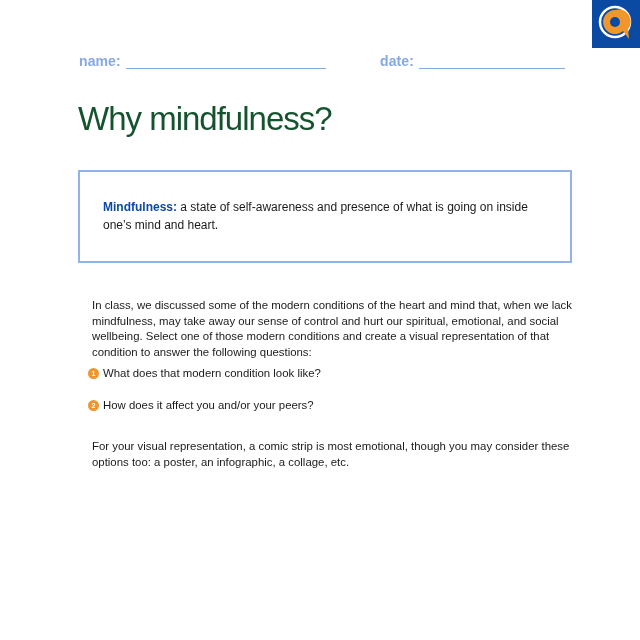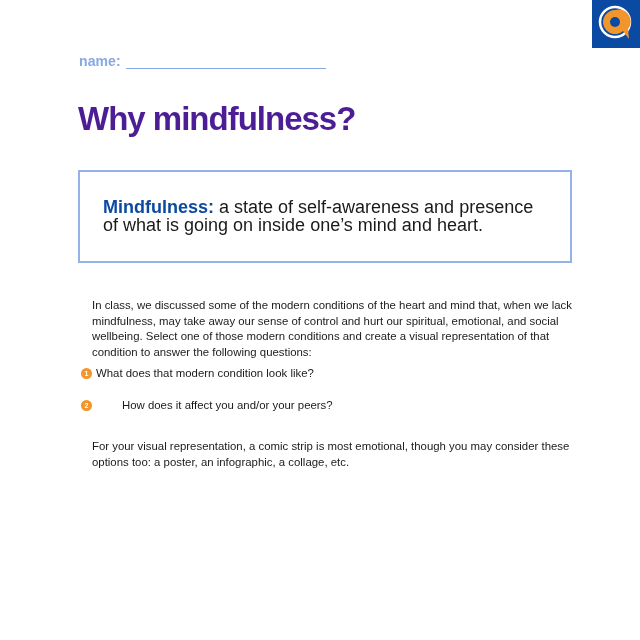--- a/index.html
+++ b/index.html
@@ -13,54 +13,58 @@
   .header-row { position: absolute; top: 53px; left: 79px; width: 490px; height: 20px; }
   .field { position: absolute; top: 0; display: flex; align-items: flex-end; }
   .field .lbl { font-weight: 700; font-size: 14px; color: #86a8e3; letter-spacing: 0.1px; }
   .field .line { border-bottom: 1.5px solid #86a8e3; height: 14px; margin-left: 5px; }
   .field-name { left: 0; }
   .field-name .line { width: 200px; }
   .field-date { left: 301px; }
   .field-date .line { width: 146px; }
 
   .title { position: absolute; top: 100px; left: 78px; margin: 0;
-           font-size: 33px; font-weight: 700; color: #4c1d95; letter-spacing: -1px; }
+           font-size: 33px; font-weight: 400; color: #14532d; letter-spacing: -1px; }
 
   .def-box { position: absolute; top: 170px; left: 78px; width: 490px; height: 89px;
              border: 2px solid #93b2e8; box-sizing: content-box; }
   .def-text { position: absolute; top: 26px; left: 23px; width: 450px;
-              font-size: 18px; line-height: 18px; color: #1a1a1a; margin: 0; }
+              font-size: 12px; line-height: 18px; color: #1a1a1a; margin: 0; }
   .def-term { color: #0b4aa3; font-weight: 700; }
 
   .body-text { position: absolute; left: 84px; width: 490px; font-size: 11.4px;
                line-height: 15.5px; color: #1a1a1a; margin: 8px; }
   .intro { top: 290px; }
-  .q { position: absolute; left: 81px; display: flex; align-items: center;
+  .q { position: absolute; left: 88px; display: flex; align-items: center;
        font-size: 11.4px; color: #1a1a1a; }
   .q1 { top: 367px; }
-  .q2 { top: 399px; gap: 26px; }
+  .q2 { top: 399px; }
   .num { width: 11px; height: 11px; border-radius: 50%; background: #f0962c;
          color: #fff; font-size: 7px; font-weight: 700; display: flex;
          align-items: center; justify-content: center; margin-right: 4px; }
   .closing { top: 431px; }
 </style>
 </head>
 <body>
 
 <div class="logo">
   <svg viewBox="0 0 36 38">
     <circle cx="17" cy="17" r="15" fill="none" stroke="#ffffff" stroke-width="2.5"></circle>
     <path d="M17 5 a12 12 0 1 0 8 21 l6 8 l-1 -10 a12 12 0 0 0 -13 -19z" fill="#f0962c"></path>
     <circle cx="17" cy="17" r="5" fill="#0b4aa3"></circle>
   </svg>
 </div>
 
 <div class="header-row">
   <div class="field field-name">
     <span class="lbl">name:</span>
+    <span class="line"></span>
+  </div>
+  <div class="field field-date">
+    <span class="lbl">date:</span>
     <span class="line"></span>
   </div>
 </div>
 
 <h1 class="title">Why mindfulness?</h1>
 
 <div class="def-box">
   <p class="def-text"><span class="def-term">Mindfulness:</span><span> a state of self-awareness and presence of what is going on inside one’s mind and heart.</span></p>
 </div>
 

